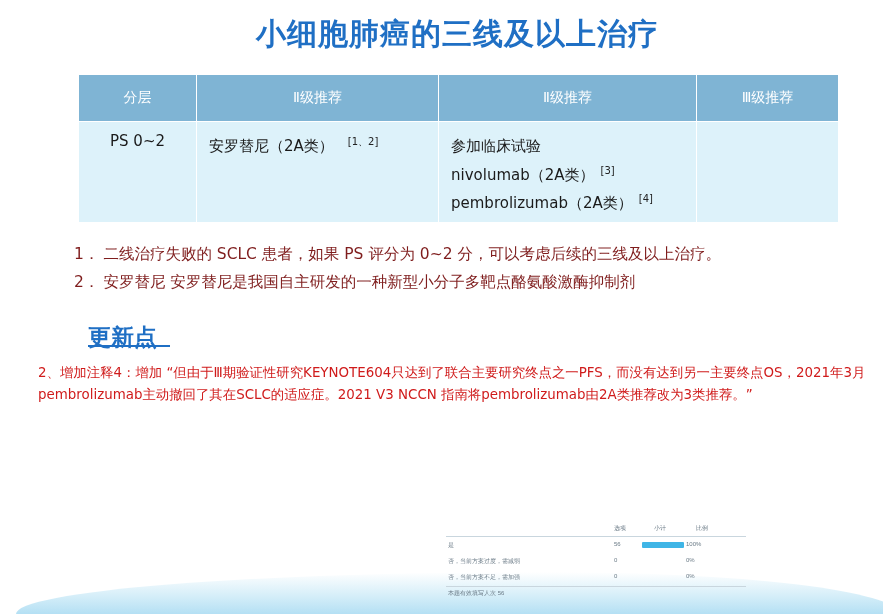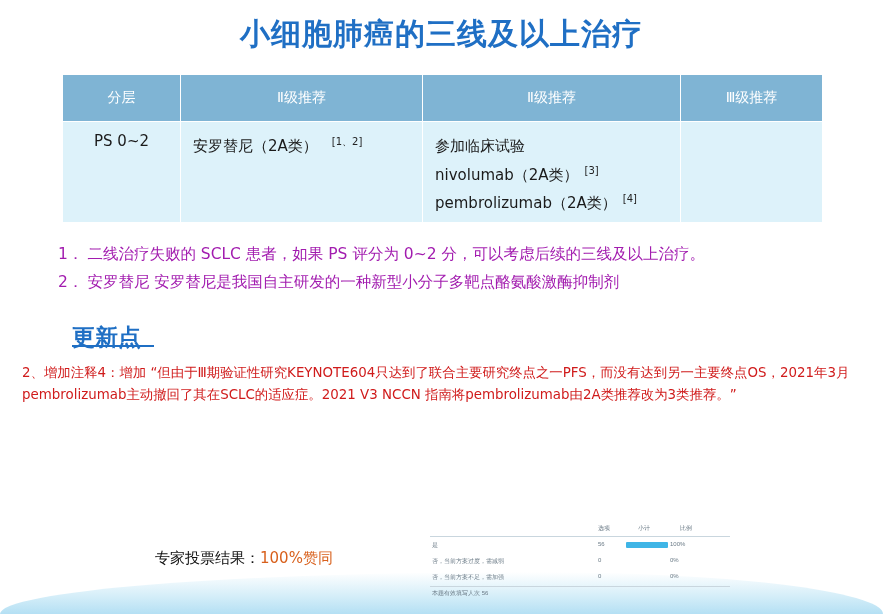--- a/index.html
+++ b/index.html
@@ -11,20 +11,21 @@
     height: 614px;
     background: #ffffff;
     font-family: "Liberation Sans", sans-serif;
     overflow: hidden;
     position: relative;
   }
   .slide {
     position: absolute;
     inset: 0;
     background: #ffffff;
+    margin-left: 16px;
   }
   .bottom-wave {
     position: absolute;
     left: 0;
     bottom: 0;
     width: 883px;
     height: 42px;
     background: linear-gradient(180deg, rgba(214,238,248,0.0) 0%, rgba(196,231,246,0.75) 60%, rgba(176,222,243,0.95) 100%);
     border-top-left-radius: 60% 100%;
     border-top-right-radius: 40% 100%;
@@ -93,21 +94,21 @@
   .cell-line {
     line-height: 1.9;
     white-space: nowrap;
   }
   
   .notes {
     position: absolute;
     left: 58px;
     top: 244px;
     width: 800px;
-    color: #a21caf;
+    color: #7f1d1d;
     font-size: 15.5px;
     font-family: "DejaVu Sans", sans-serif;
   }
   .notes .n {
     margin-bottom: 7px;
     white-space: nowrap;
   }
   .notes .num { margin-right: 4px; }
   
   .update-head {
@@ -241,23 +242,20 @@
     </div>
   </div>
 
   <div class="update-head">更新点</div>
   <div class="update-underline"></div>
 
   <div class="redbody">
     <p>2、增加注释4：增加 “但由于Ⅲ期验证性研究KEYNOTE604只达到了联合主要研究终点之一PFS，而没有达到另一主要终点OS，2021年3月pembrolizumab主动撤回了其在SCLC的适应症。2021 V3 NCCN 指南将pembrolizumab由2A类推荐改为3类推荐。”</p>
   </div>
 
-  <div class="vote">
-    <span>专家投票结果：</span><span class="pct">100%赞同</span>
-  </div>
 
   <div class="mini">
     <div class="hdr">
       <span style="left:168px">选项</span>
       <span style="left:208px">小计</span>
       <span style="left:250px">比例</span>
     </div>
     <div class="rule" style="top:12px"></div>
 
     <div class="row" style="top:16px">

